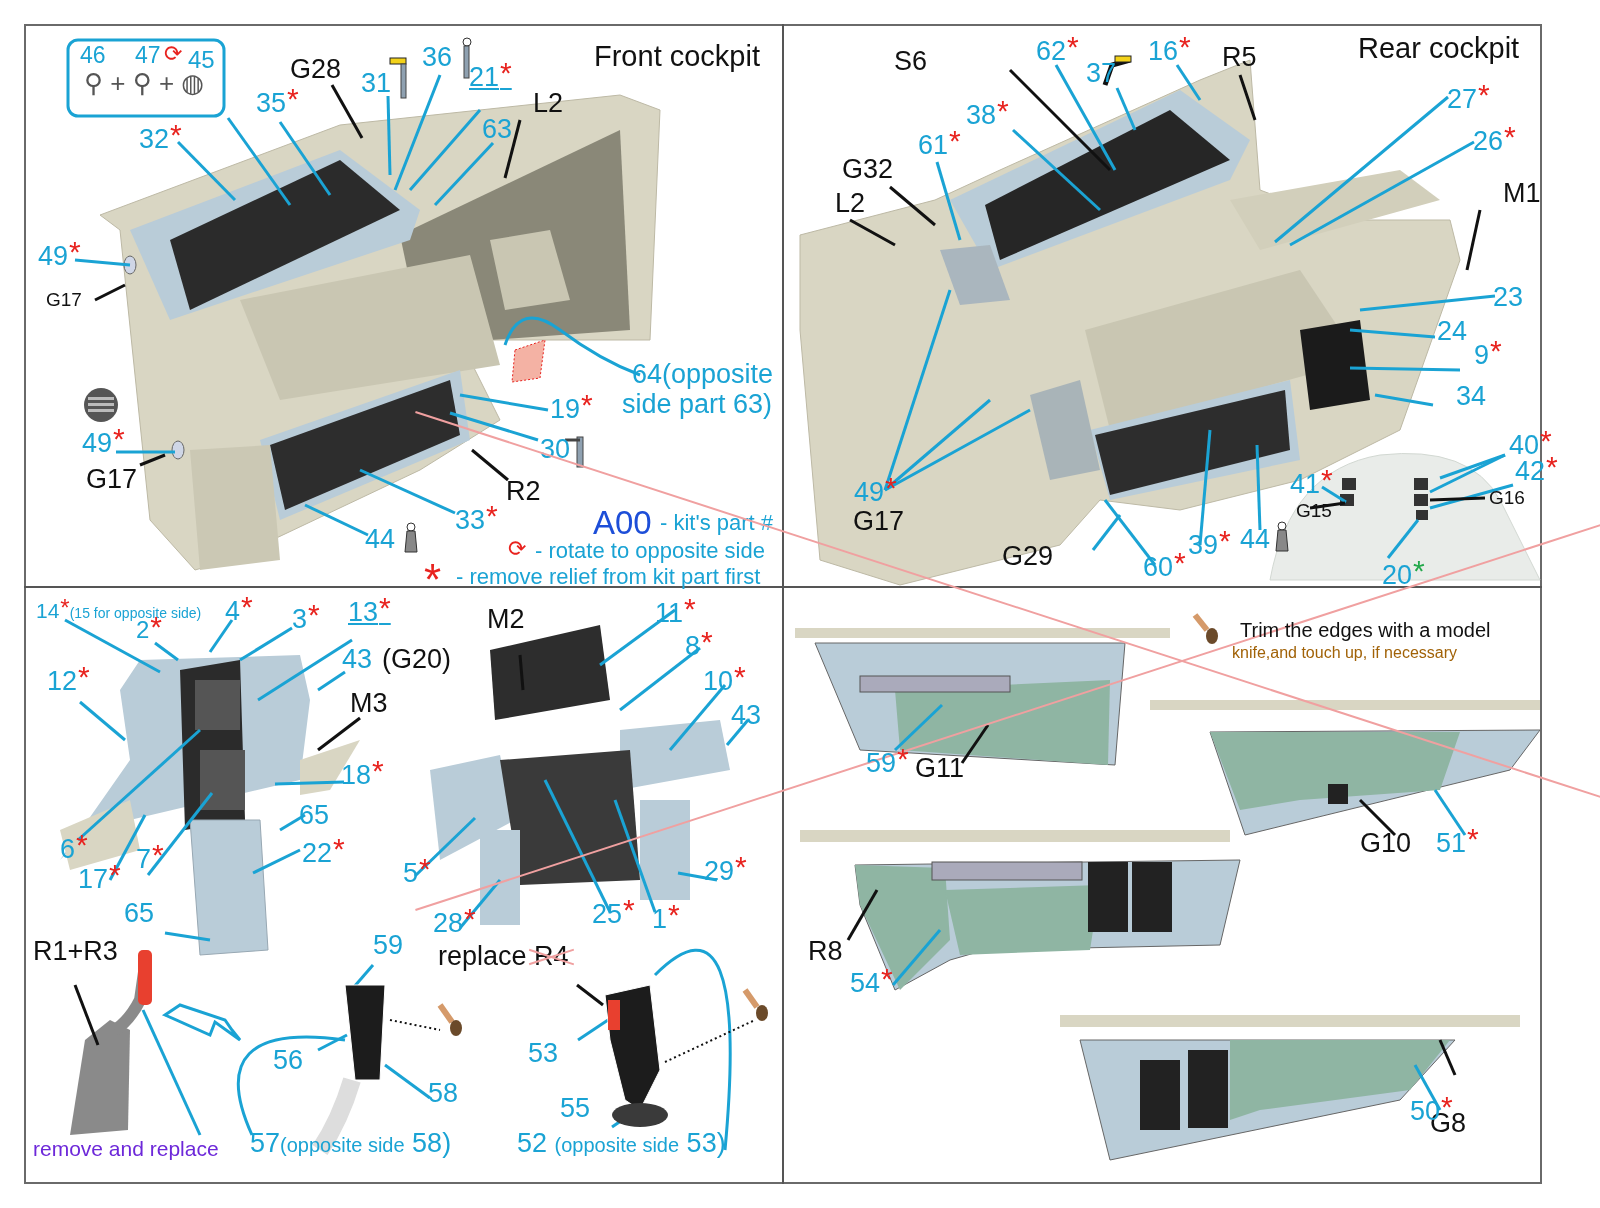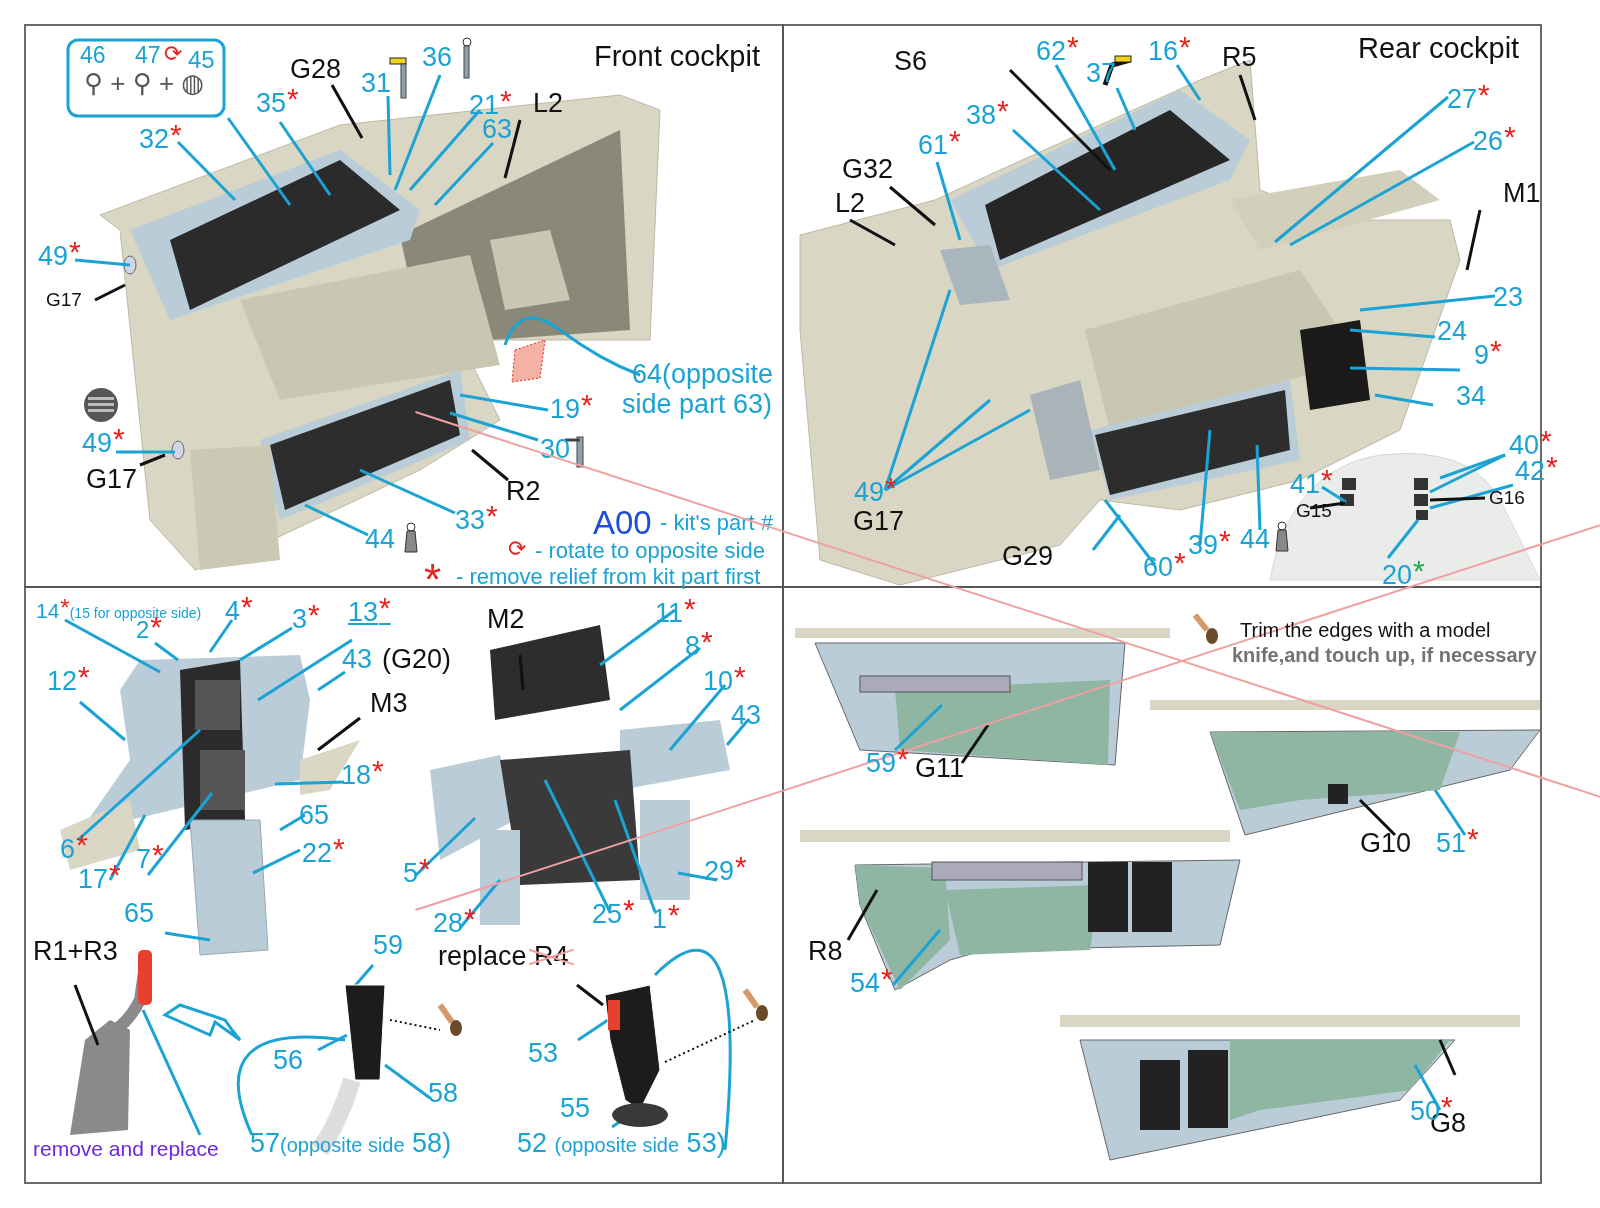--- a/index.html
+++ b/index.html
@@ -303,21 +303,21 @@
 <div class="lbl blue" style="left:80px;top:44px;font-size:23px;">46</div>
 <div class="lbl blue" style="left:135px;top:44px;font-size:23px;">47</div>
 <div class="lbl" style="left:164px;top:43px;color:#e8231f;font-size:22px;">⟳</div>
 <div class="lbl blue" style="left:188px;top:48px;font-size:24px;">45</div>
 <div class="lbl" style="left:84px;top:70px;font-size:26px;color:#555;">⚲ + ⚲ + ◍</div>
 
 <div class="lbl black" style="left:290px;top:56px;">G28</div>
 <div class="lbl blue" style="left:361px;top:70px;">31</div>
 <div class="lbl blue" style="left:422px;top:44px;">36</div>
 <div class="lbl blue" style="left:256px;top:90px;"><span>35</span><span class="star">*</span></div>
-<div class="lbl blue" style="left:469px;top:92px;"><span>21</span><span class="star">*</span></div>
+<div class="lbl blue" style="left:469px;top:64px;text-decoration:underline;"><span>21</span><span class="star">*</span></div>
 <div class="lbl blue" style="left:139px;top:126px;"><span>32</span><span class="star">*</span></div>
 <div class="lbl blue" style="left:482px;top:116px;">63</div>
 <div class="lbl black" style="left:533px;top:90px;">L2</div>
 <div class="lbl blue" style="left:38px;top:243px;"><span>49</span><span class="star">*</span></div>
 <div class="lbl small-black" style="left:46px;top:290px;">G17</div>
 <div class="lbl blue" style="left:82px;top:430px;"><span>49</span><span class="star">*</span></div>
 <div class="lbl black" style="left:86px;top:466px;">G17</div>
 <div class="lbl blue" style="left:632px;top:361px;">64(opposite</div>
 <div class="lbl blue" style="left:622px;top:391px;">side part 63)</div>
 <div class="lbl blue" style="left:550px;top:396px;"><span>19</span><span class="star">*</span></div>
@@ -364,21 +364,21 @@
 <div class="lbl blue" style="left:1382px;top:562px;"><span>20</span><span class="gstar">*</span></div>
 
 <div class="lbl blue" style="left:36px;top:600px;font-size:21px;"><span>14</span><span class="star" style="font-size:24px;top:-4px;">*</span><span class="note">(15 for opposite side)</span></div>
 <div class="lbl blue" style="left:136px;top:618px;font-size:24px;"><span>2</span><span class="star">*</span></div>
 <div class="lbl blue" style="left:225px;top:598px;"><span>4</span><span class="star">*</span></div>
 <div class="lbl blue" style="left:292px;top:606px;"><span>3</span><span class="star">*</span></div>
 <div class="lbl blue" style="left:348px;top:599px;text-decoration:underline;"><span>13</span><span class="star">*</span></div>
 <div class="lbl blue" style="left:342px;top:646px;">43</div>
 <div class="lbl black crossed" style="left:382px;top:646px;">(G20)</div>
 <div class="lbl blue" style="left:47px;top:668px;"><span>12</span><span class="star">*</span></div>
-<div class="lbl black" style="left:370px;top:690px;">M3</div>
+<div class="lbl black" style="left:350px;top:690px;">M3</div>
 <div class="lbl blue" style="left:341px;top:762px;"><span>18</span><span class="star">*</span></div>
 <div class="lbl blue" style="left:60px;top:836px;"><span>6</span><span class="star">*</span></div>
 <div class="lbl blue" style="left:78px;top:866px;"><span>17</span><span class="star">*</span></div>
 <div class="lbl blue" style="left:136px;top:846px;"><span>7</span><span class="star">*</span></div>
 <div class="lbl blue" style="left:299px;top:802px;">65</div>
 <div class="lbl blue" style="left:302px;top:840px;"><span>22</span><span class="star">*</span></div>
 <div class="lbl blue" style="left:124px;top:900px;">65</div>
 <div class="lbl black" style="left:487px;top:606px;">M2</div>
 <div class="lbl blue" style="left:655px;top:600px;"><span>11</span><span class="star">*</span></div>
 <div class="lbl blue" style="left:685px;top:633px;"><span>8</span><span class="star">*</span></div>
@@ -395,21 +395,21 @@
 <div class="lbl blue" style="left:373px;top:932px;">59</div>
 <div class="lbl blue" style="left:273px;top:1047px;">56</div>
 <div class="lbl blue" style="left:428px;top:1080px;">58</div>
 <div class="lbl blue" style="left:250px;top:1130px;"><span>57</span><span style="font-size:20px;">(opposite side</span> <span>58)</span></div>
 <div class="lbl black" style="left:438px;top:943px;"><span>replace</span> <span class="crossed">R4</span></div>
 <div class="lbl blue" style="left:528px;top:1040px;">53</div>
 <div class="lbl blue" style="left:560px;top:1095px;">55</div>
 <div class="lbl blue" style="left:517px;top:1130px;"><span>52</span> <span style="font-size:20px;">(opposite side</span> <span>53)</span></div>
 
 <div class="lbl" style="left:1240px;top:620px;font-size:20px;color:#111;">Trim the edges with a model</div>
-<div class="lbl" style="left:1232px;top:645px;font-size:20px;color:#737373;font-weight:bold;">knife,and touch up, if necessary</div>
+<div class="lbl" style="left:1232px;top:645px;font-size:16px;color:#a16207;">knife,and touch up, if necessary</div>
 <div class="lbl blue" style="left:866px;top:750px;"><span>59</span><span class="star">*</span></div>
 <div class="lbl black" style="left:915px;top:755px;">G11</div>
 <div class="lbl black" style="left:1360px;top:830px;">G10</div>
 <div class="lbl blue" style="left:1436px;top:830px;"><span>51</span><span class="star">*</span></div>
 <div class="lbl black" style="left:808px;top:938px;">R8</div>
 <div class="lbl blue" style="left:850px;top:970px;"><span>54</span><span class="star">*</span></div>
 <div class="lbl black" style="left:1430px;top:1062px;margin-top:48px;">G8</div>
 <div class="lbl blue" style="left:1410px;top:1098px;"><span>50</span><span class="star">*</span></div>
 
 </body></html>

